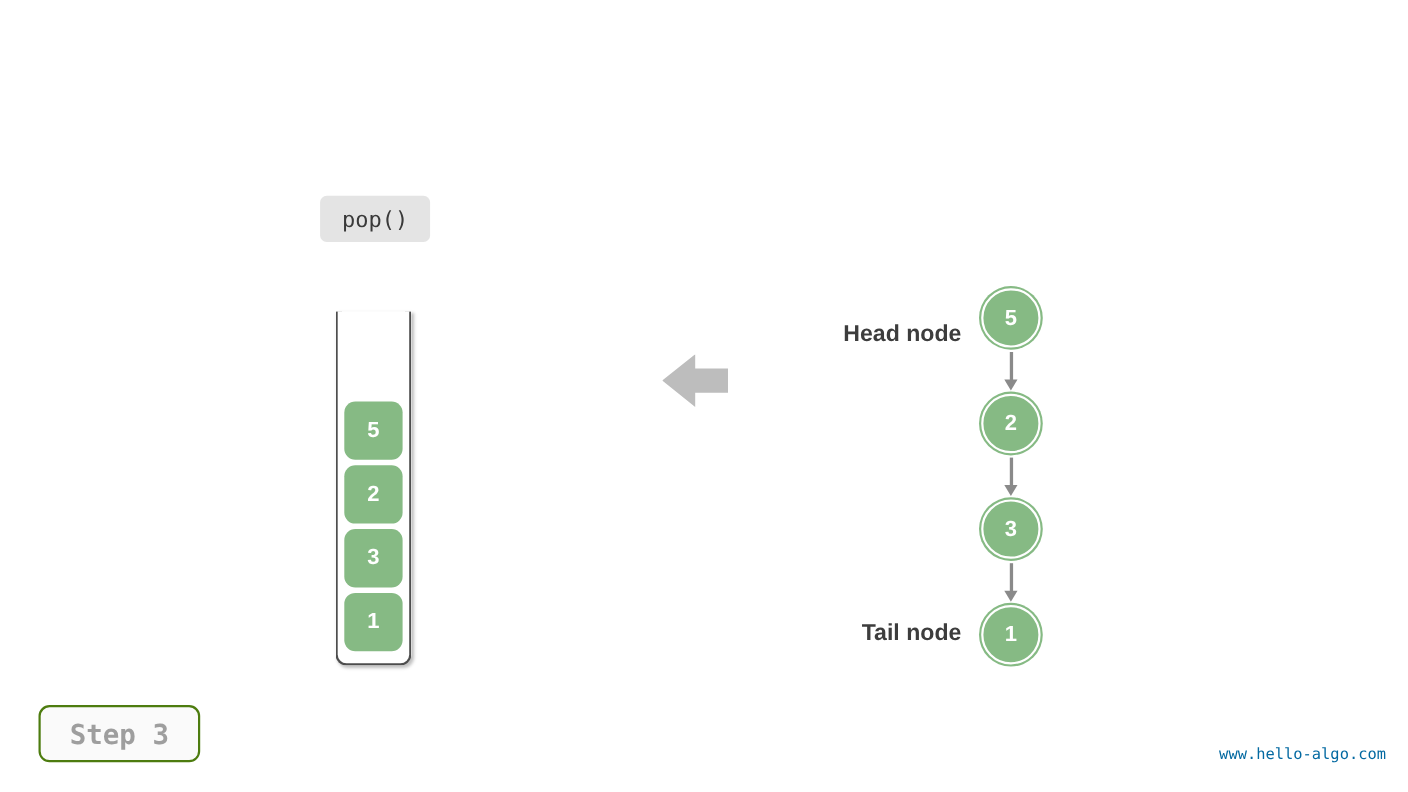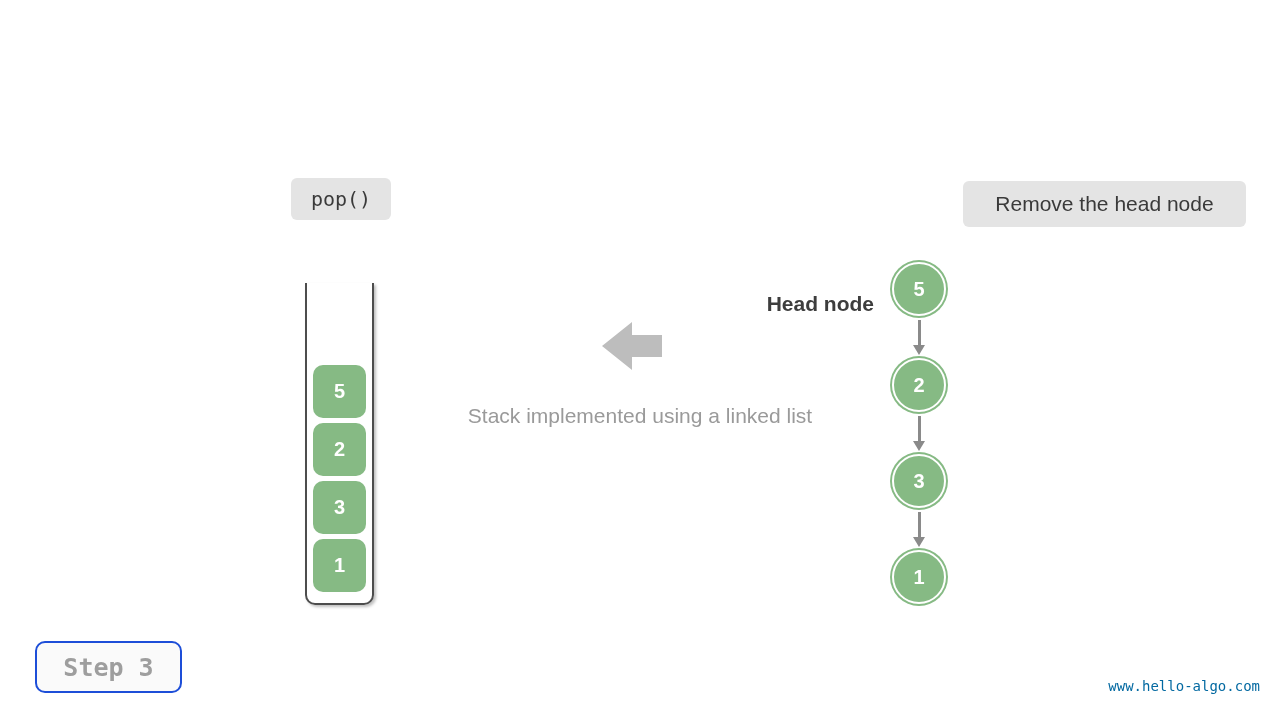--- a/index.html
+++ b/index.html
@@ -27,21 +27,21 @@
     font-family: "DejaVu Sans Mono", monospace;
     font-size: 20px;
   }
   .badge-remove {
     left: 963px; top: 181px; width: 283px; height: 46px;
     font-size: 21px;
   }
   .badge-step {
     left: 35px; top: 641px; width: 147px; height: 52px;
     background: #fafafa;
-    border: 2px solid #1d4ed8;
+    border: 2px solid #4d7c0f;
     border-radius: 10px;
     font-family: "DejaVu Sans Mono", monospace;
     font-weight: bold;
     font-size: 25px;
     color: #9e9e9e;
     box-sizing: border-box;
   }
   
   .stack-container {
     position: absolute;
@@ -146,34 +146,33 @@
     color: #0369a1;
   }
 </style>
 </head>
 <body>
 
 <div class="canvas">
 
   <div class="badge badge-pop">pop()</div>
 
-  <div class="badge badge-remove">Remove the head node</div>
 
   <div class="stack-container">
     <div class="stack-item">5</div>
     <div class="stack-item">2</div>
     <div class="stack-item">3</div>
     <div class="stack-item">1</div>
   </div>
 
   <div class="block-arrow"></div>
 
-  <div class="caption">Stack implemented using a linked list</div>
 
   <div class="node-label label-head">Head node</div>
+  <div class="node-label label-tail">Tail node</div>
 
   <div class="ll-node n0">5</div>
   <div class="ll-node n1">2</div>
   <div class="ll-node n2">3</div>
   <div class="ll-node n3">1</div>
 
   <div class="a0">
     <div class="ll-arrow-line"></div>
     <div class="ll-arrow-head"></div>
   </div>

